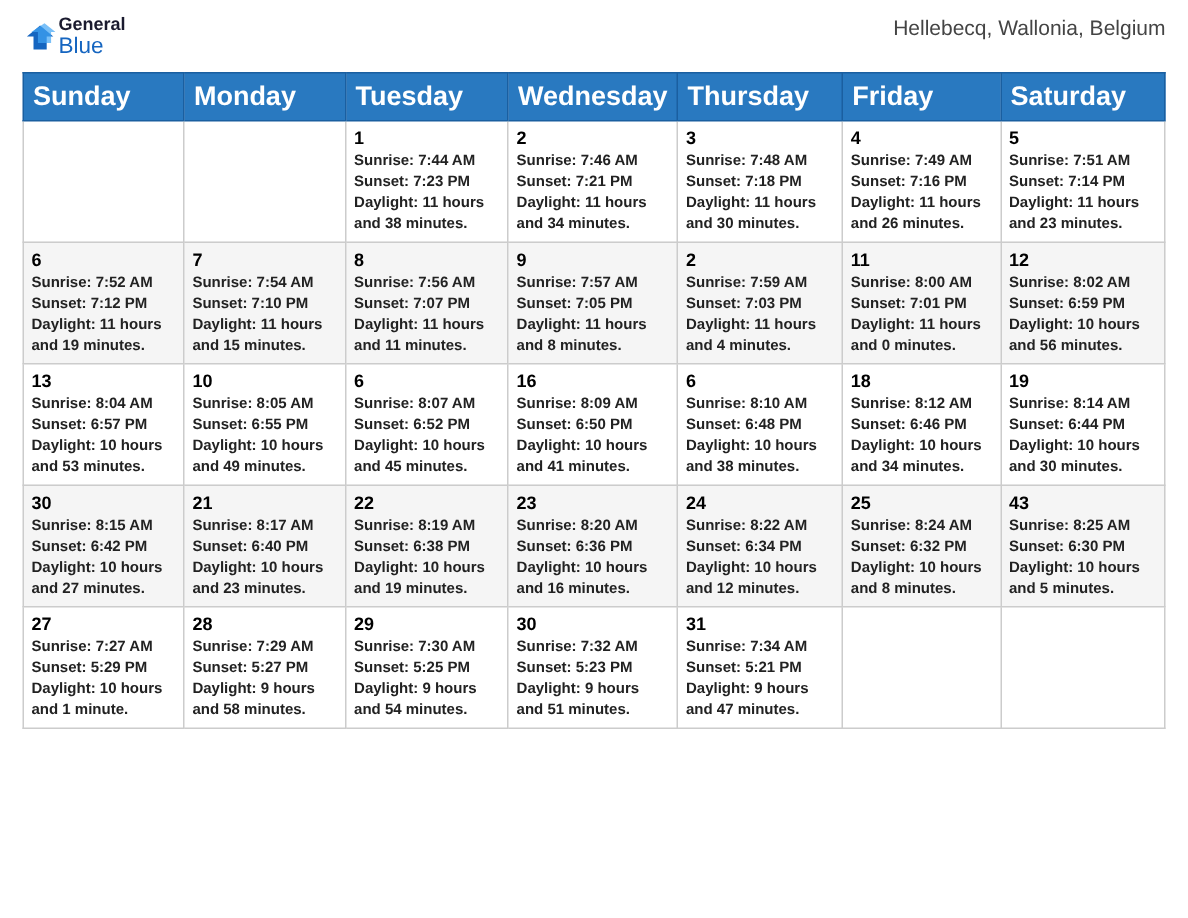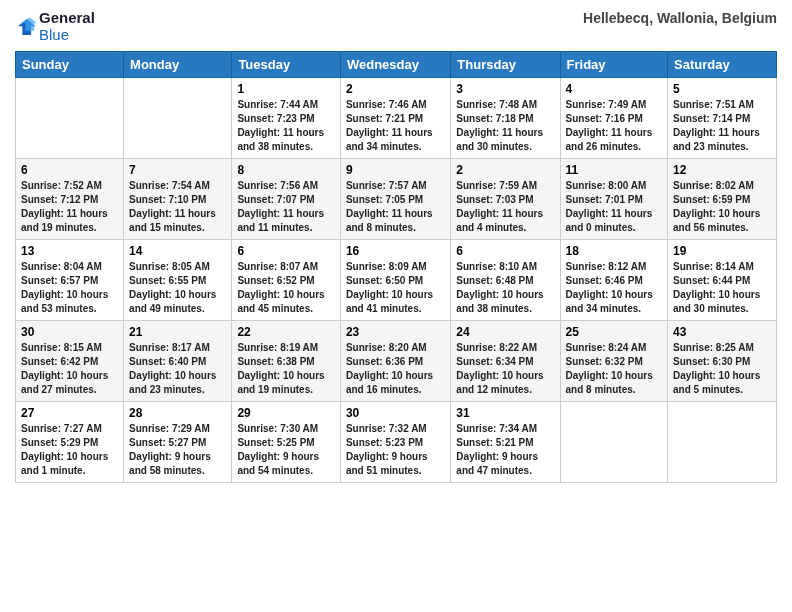--- a/index.html
+++ b/index.html
@@ -35,33 +35,32 @@
       text-align: right;
     }
     .month-title {
       font-size: 32px;
       font-weight: normal;
       color: #222;
     }
     .location {
       font-size: 14px;
       color: #444;
-      font-weight: bold;
     }
     table {
       width: 100%;
       border-collapse: collapse;
       font-size: 10.5px;
     }
     thead tr th {
       background-color: #2979c0;
       color: #fff;
       text-align: left;
       padding: 5px 6px;
-      font-size: 13px;
+      font-size: 18px;
       font-weight: bold;
       border: 1px solid #1a5fa0;
     }
     tbody tr td {
       border: 1px solid #ccc;
       vertical-align: top;
       padding: 4px 5px;
       height: 78px;
       width: 113px;
       background: #fff;
@@ -89,21 +88,21 @@
 <body>
 
 <div class="page">
   <div class="header">
     <div class="logo">
       <svg class="logo-icon" viewBox="0 0 30 30">
         <polygon points="16,4 28,14 22,14 22,26 10,26 10,14 4,14" fill="#1565c0"></polygon>
         <polygon points="20,2 30,10 26,10 26,20 14,20 14,10 8,10" fill="#42a5f5" opacity="0.7"></polygon>
       </svg>
       <div>
-        <div style="font-size:15px;font-weight:bold;color:#1a1a2e;line-height:1.1;">General</div>
+        <div style="font-size:12px;font-weight:bold;color:#1a1a2e;line-height:1.1;">General</div>
         <div style="font-size:15px;font-weight:normal;color:#1565c0;line-height:1.1;">Blue</div>
       </div>
     </div>
     <div class="title-block">
       <div class="location">Hellebecq, Wallonia, Belgium</div>
     </div>
   </div>
 
   <table>
     <thead>
@@ -171,21 +170,21 @@
             <span class="day-num">12</span>
             <div class="day-info">Sunrise: 8:02 AM<br>Sunset: 6:59 PM<br>Daylight: 10 hours and 56 minutes.</div>
           </td>
         </tr>
         <tr>
           <td>
             <span class="day-num">13</span>
             <div class="day-info">Sunrise: 8:04 AM<br>Sunset: 6:57 PM<br>Daylight: 10 hours and 53 minutes.</div>
           </td>
           <td>
-            <span class="day-num">14</span>
+            <span class="day-num">10</span>
             <div class="day-info">Sunrise: 8:05 AM<br>Sunset: 6:55 PM<br>Daylight: 10 hours and 49 minutes.</div>
           </td>
           <td>
             <span class="day-num">6</span>
             <div class="day-info">Sunrise: 8:07 AM<br>Sunset: 6:52 PM<br>Daylight: 10 hours and 45 minutes.</div>
           </td>
           <td>
             <span class="day-num">16</span>
             <div class="day-info">Sunrise: 8:09 AM<br>Sunset: 6:50 PM<br>Daylight: 10 hours and 41 minutes.</div>
           </td>

